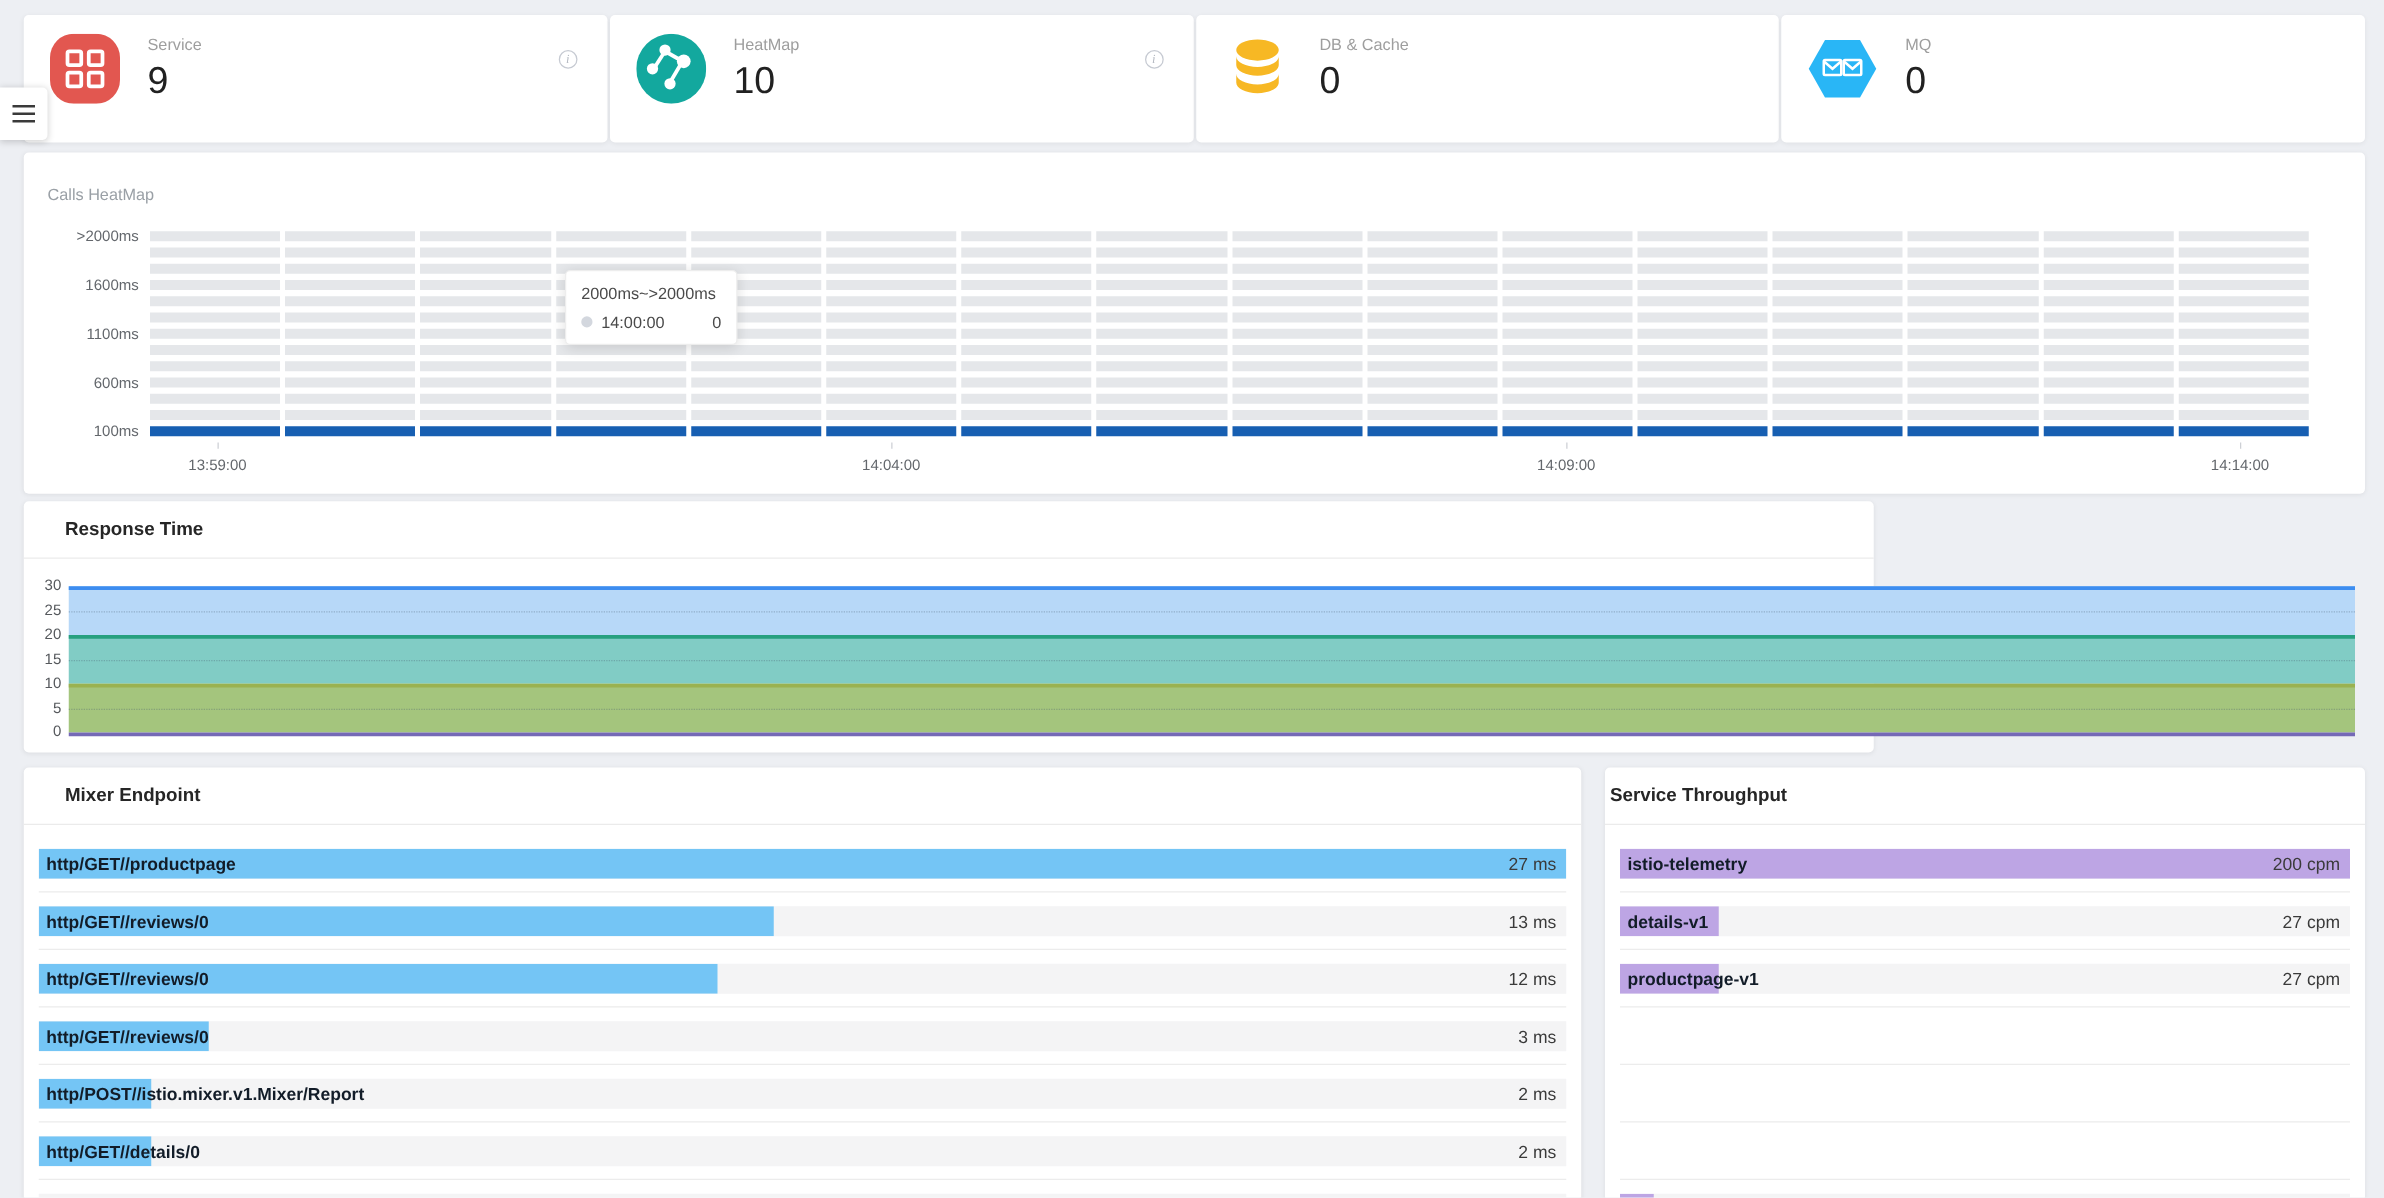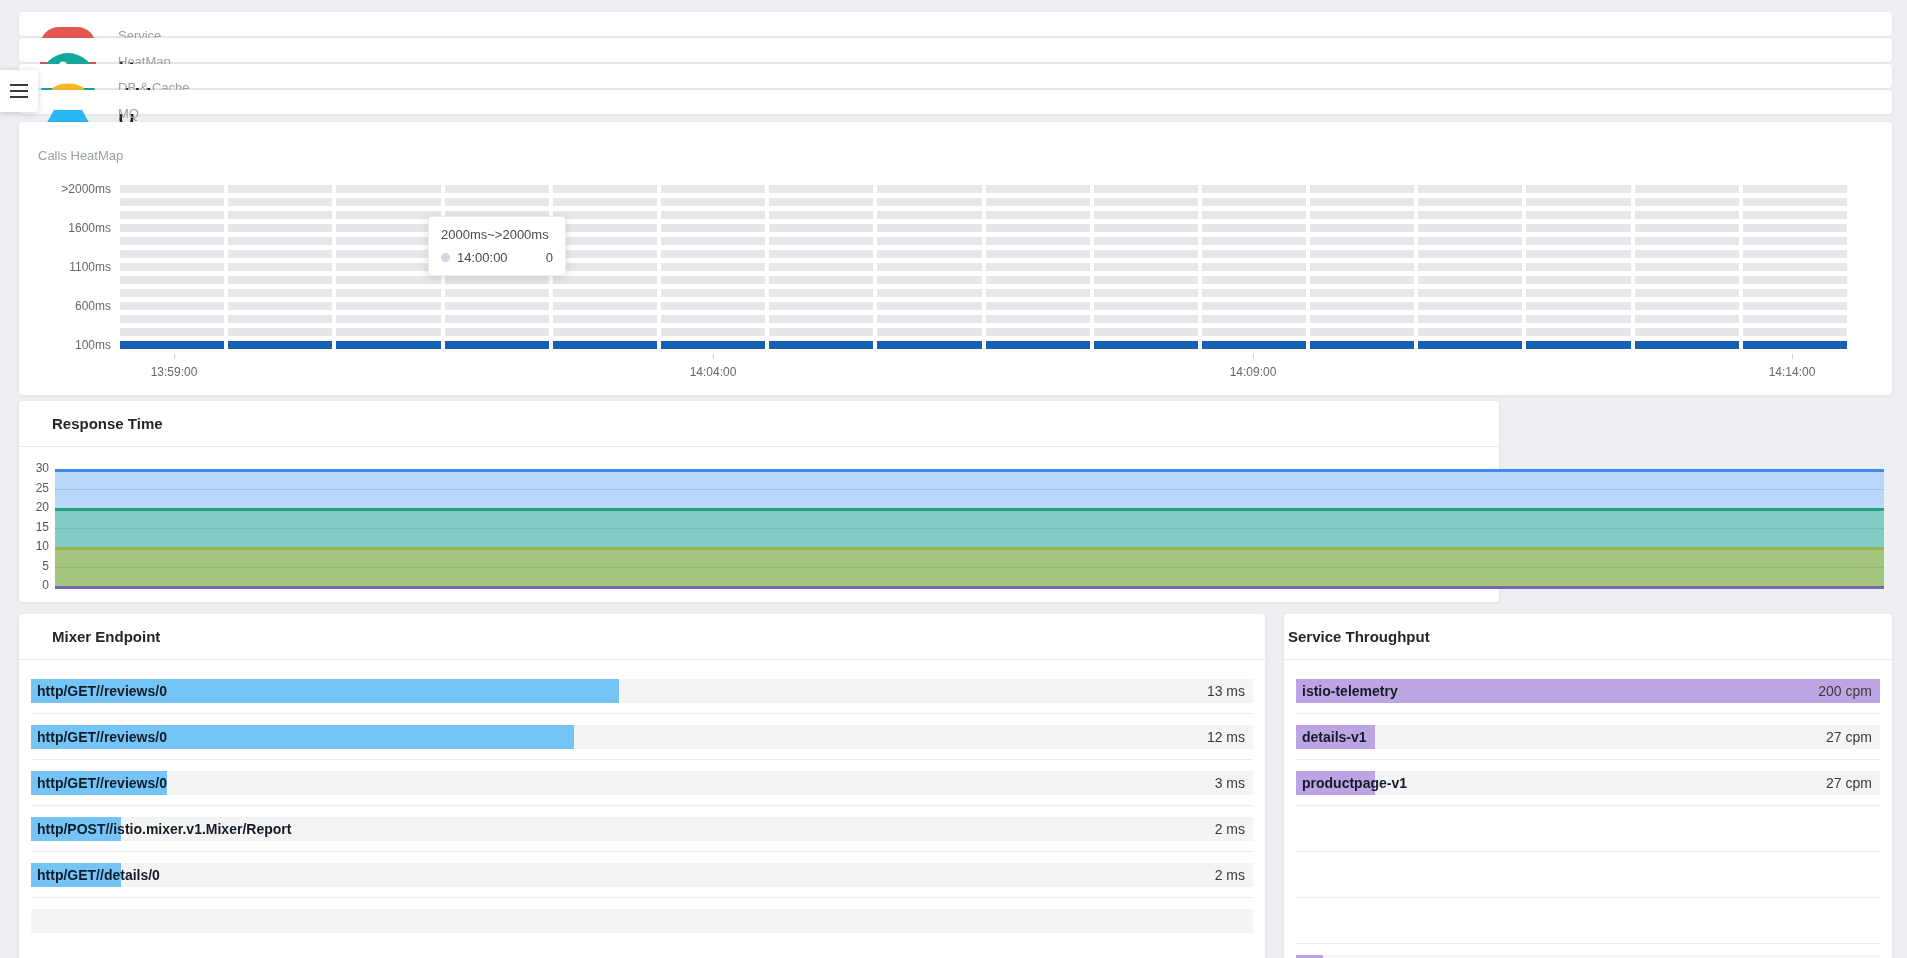--- a/index.html
+++ b/index.html
@@ -13,40 +13,40 @@
               display:flex; flex-direction:column; justify-content:center; align-items:center; gap:4px; cursor:pointer; }
   .menu-bar { width:18px; height:2px; background:#3a3a3a; }
 
   
   .panel { position:absolute; background:#fff; border-radius:4px; box-shadow:0 1px 4px rgba(0,0,0,.07); }
   .panel-hd { height:46px; border-bottom:1px solid #ebebeb; }
   .panel-hd .t { font-size:15px; font-weight:700; color:#262626; line-height:46px; padding-left:33px; }
   .panel.br .panel-hd .t { padding-left:4px; }
 
   
-  .cards-row { position:absolute; left:19px; top:12px; width:1873px; height:102px; display:flex; gap:2px;flex-direction:column; }
+  .cards-row { position:absolute; left:19px; top:12px; width:1873px; height:102px; display:flex; gap:2px; }
   .stat-card { flex:1; position:relative; background:#fff; border-radius:4px; box-shadow:0 1px 4px rgba(0,0,0,.06); }
   .card-icon { position:absolute; left:21px; top:15px; width:56px; height:56px; }
   .card-icon svg { display:block; }
   .card-meta { position:absolute; left:99px; top:16px; }
   .card-label { font-size:13px; color:#9e9e9e; margin-bottom:5px; }
   .card-value { font-size:30px; color:#212121; line-height:34px; }
   .info-icon { position:absolute; top:28px; right:24px; width:15px; height:15px; border:1px solid #c6cad2;
                border-radius:50%; color:#b3b8c0; font:italic 10px/13px "Liberation Serif", serif; text-align:center; }
 
   
   .hm-card { left:19px; top:122px; width:1873px; height:273px; }
   .hm-title { position:absolute; left:19px; top:26px; font-size:13px; color:#9aa0a6; }
   .hm-grid { position:absolute; left:101px; top:63px; width:1727px; display:flex; flex-direction:column; gap:5px; }
   .hm-row { display:flex; gap:4px; height:8px; }
   .hm-cell { flex:1; }
   .hm-ylabel { position:absolute; right:1781px; width:80px; text-align:right; font-size:12px; color:#63676c; }
   .hm-xlabel { position:absolute; top:243px; width:90px; text-align:center; font-size:12px; color:#63676c; }
   .hm-tick { position:absolute; top:232px; width:1px; height:5px; background:#cdd0d5; }
-  .hm-tooltip { position:absolute; left:409px; top:94px; width:138px; background:#fff; border:1px solid #ededed;
+  .hm-tooltip { position:absolute; left:433px; top:94px; width:138px; background:#fff; border:1px solid #ededed;
                 border-radius:4px; box-shadow:0 2px 10px rgba(0,0,0,.13); padding:10px 12px; z-index:5; }
   .tt-title { font-size:13px; color:#4a4a4a; margin-bottom:8px; }
   .tt-row { display:flex; align-items:center; font-size:13px; color:#4a4a4a; }
   .tt-dot { width:9px; height:9px; border-radius:50%; background:#d3d7de; margin-right:7px; }
   .tt-val { margin-left:auto; }
 
   
   .rt-card { left:19px; top:401px; width:1480px; height:201px; }
   .rt-plot { position:absolute; left:36px; top:68px; width:1829px; height:120px; }
   .rt-band { position:absolute; left:0; width:100%; height:39px; }
@@ -443,20 +443,28 @@
     </div>
   </div>
 
   <div class="panel bl">
     <div class="panel-hd">
       <div class="t">Mixer Endpoint</div>
     </div>
     <div class="list">
         <div class="li-row">
           <div class="li-track">
+            <div class="li-fill" style="width: 100%; background: rgb(116, 197, 245);"></div>
+            <span class="li-label">http/GET//productpage</span>
+            <span class="li-value">27 ms</span>
+          </div>
+          <div class="li-sep"></div>
+        </div>
+        <div class="li-row">
+          <div class="li-track">
             <div class="li-fill" style="width: 48.1%; background: rgb(116, 197, 245);"></div>
             <span class="li-label">http/GET//reviews/0</span>
             <span class="li-value">13 ms</span>
           </div>
           <div class="li-sep"></div>
         </div>
         <div class="li-row">
           <div class="li-track">
             <div class="li-fill" style="width: 44.4%; background: rgb(116, 197, 245);"></div>
             <span class="li-label">http/GET//reviews/0</span>

